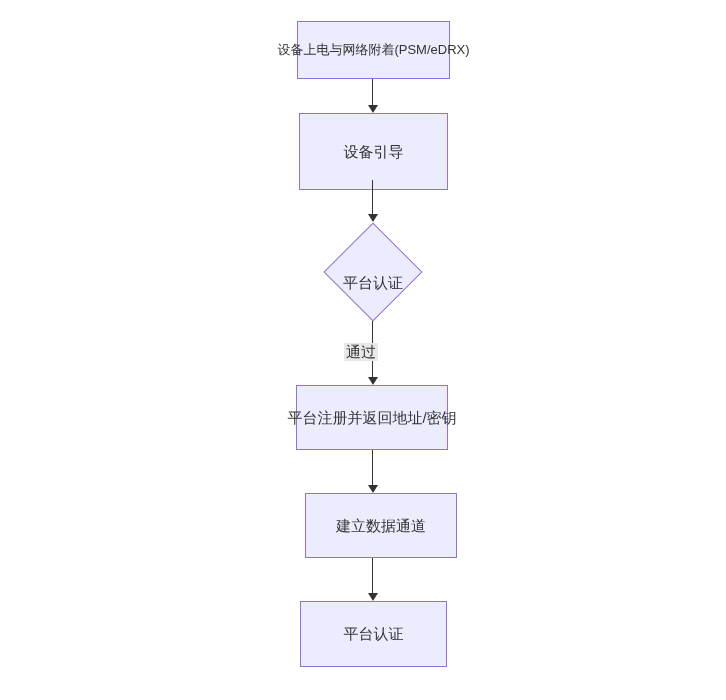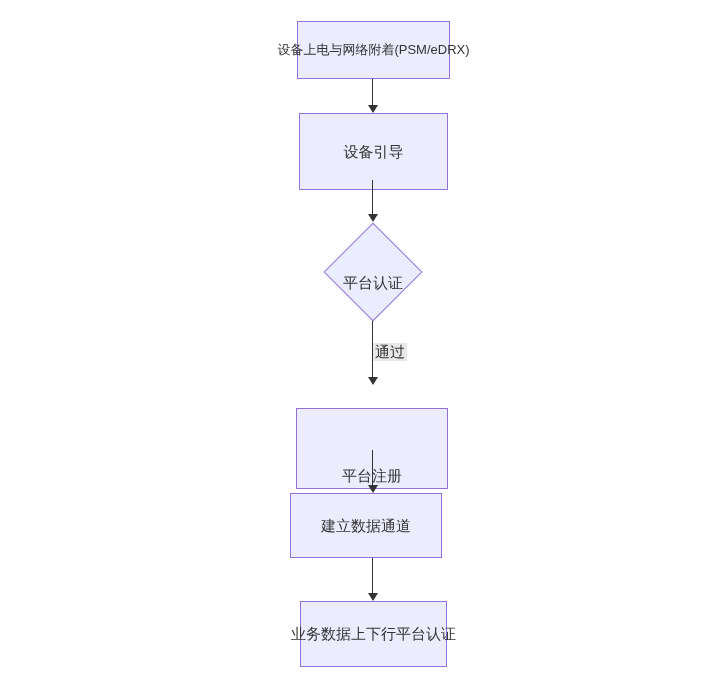--- a/index.html
+++ b/index.html
@@ -93,35 +93,35 @@
     <span class="nline">设备引导</span>
   </div>
 
   <div class="arrow-line" style="left:372px;top:180px;height:35px;"></div>
   <div class="arrow-head" style="left:368px;top:214px;"></div>
 
   <div class="diamond" style="left:338px;top:237px;"></div>
   <div class="diamond-label" style="left:373px;top:283px;">平台认证</div>
 
   <div class="arrow-line" style="left:372px;top:321px;height:57px;"></div>
-  <div class="edge-label" style="left:390px;top:343px;">通过</div>
+  <div class="edge-label" style="left:361px;top:343px;">通过</div>
   <div class="arrow-head" style="left:368px;top:377px;"></div>
 
-  <div class="node" style="left:296px;top:408px;width:152px;height:81px;align-items:flex-end;">
+  <div class="node" style="left:296px;top:385px;width:152px;height:65px;">
     <span class="nline">平台注册</span>
+    <span class="nline">并返回地址/密钥</span>
   </div>
 
   <div class="arrow-line" style="left:372px;top:450px;height:36px;"></div>
   <div class="arrow-head" style="left:368px;top:485px;"></div>
 
-  <div class="node" style="left:290px;top:493px;width:152px;height:65px;">
+  <div class="node" style="left:305px;top:493px;width:152px;height:65px;">
     <span class="nline">建立数据通道</span>
   </div>
 
   <div class="arrow-line" style="left:372px;top:558px;height:36px;"></div>
   <div class="arrow-head" style="left:368px;top:593px;"></div>
 
   <div class="node" style="left:300px;top:601px;width:147px;height:66px;">
-    <span class="nline">业务数据上下行</span>
     <span class="nline">平台认证</span>
   </div>
 
 </div>
 
 </body></html>

